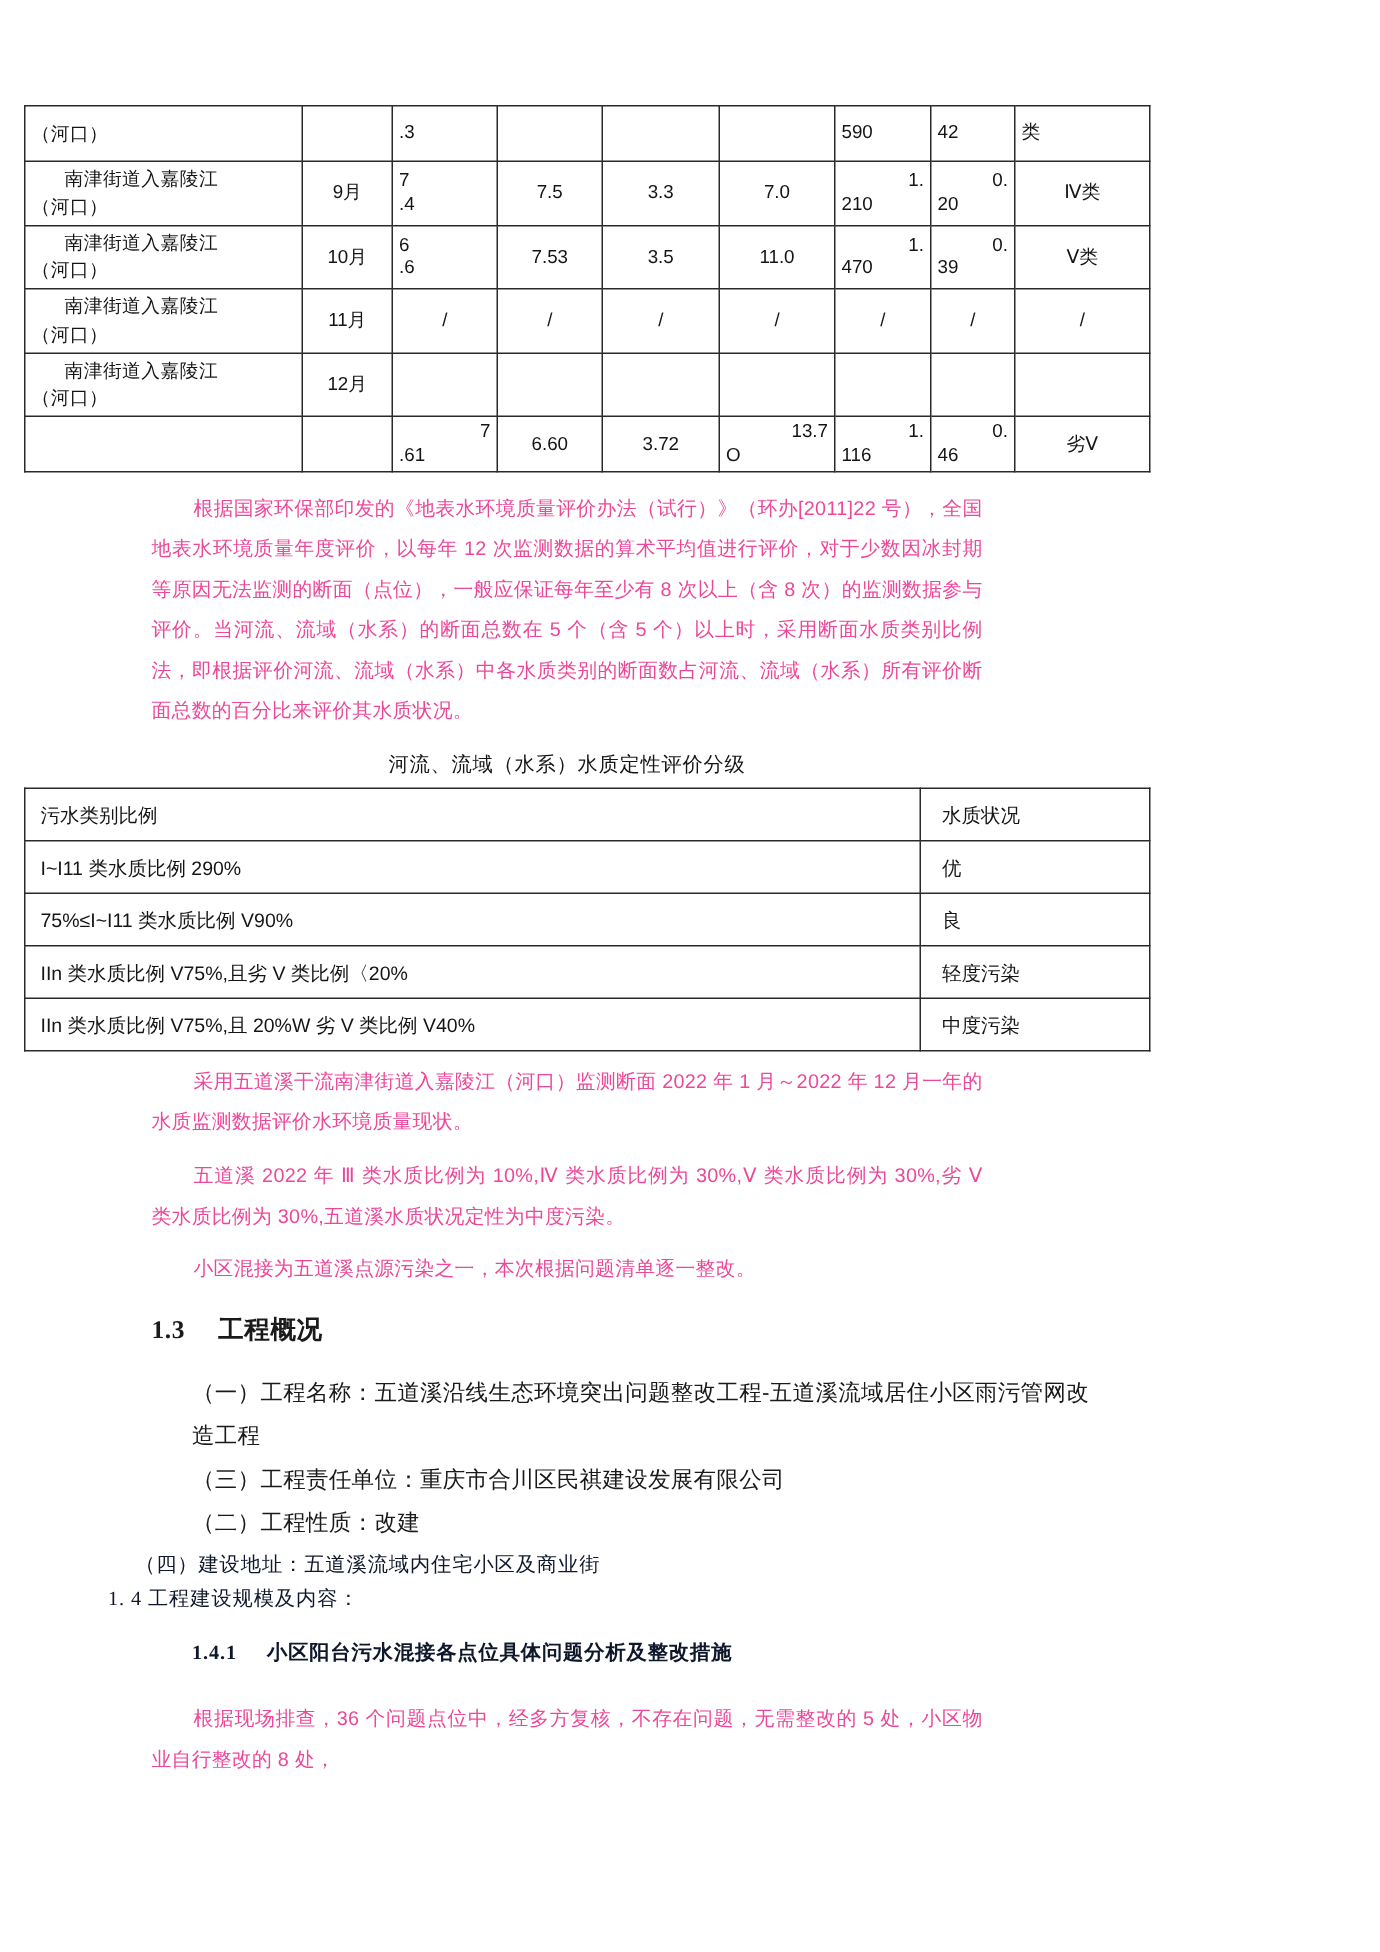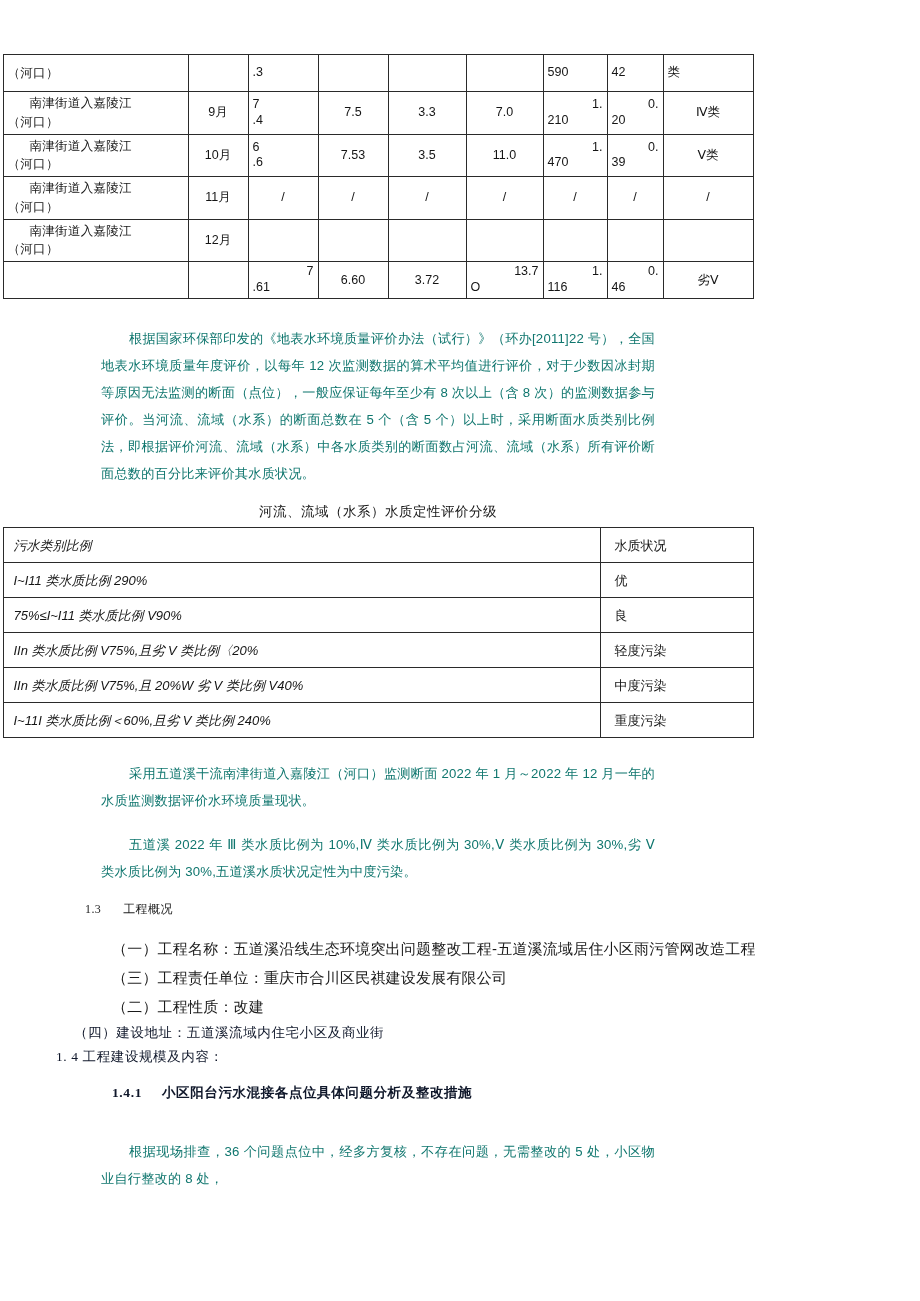--- a/index.html
+++ b/index.html
@@ -12,21 +12,21 @@
     height: 1301px;
     font-family: "Liberation Sans", "DejaVu Sans", sans-serif;
     color: #1a1a1a;
     position: relative;
     overflow: hidden;
   }
   .page {
     position: relative;
     width: 756px;
     height: 1301px;
-    padding: 0;
+    padding: 16px;
     box-sizing: border-box;
   }
 
   
   table.doc-table {
     border-collapse: collapse;
     table-layout: fixed;
     width: 750px;
     margin: 0 auto;
   }
@@ -77,48 +77,48 @@
   
   #grade-table {
     width: 750px;
     margin: 6px auto 0 auto;
   }
   #grade-table td {
     height: 28px;
     font-size: 13px;
     padding: 3px 10px;
   }
-  #grade-table td.g-left { text-align: left; font-style: italic; }
+  #grade-table td.g-left { text-align: left; }
   #grade-table td.g-right { text-align: left; padding-left: 14px; }
 
   .tbl-title {
     text-align: center;
     font-size: 13.5px;
     margin: 14px 0 4px 0;
     letter-spacing: .5px;
     color: #151515;
   }
 
   
   .para {
     font-size: 13.2px;
     line-height: 2.05;
     text-align: justify;
-    margin: 16px;
+    margin: 0;
     padding: 0 85px 0 85px;
-    color: #0f766e;
+    color: #ec4899;
     letter-spacing: .2px;
   }
   .para.indent { text-indent: 28px; }
   .para-block { margin-top: 8px; }
 
   .sec-head {
     font-family: "Liberation Serif", "DejaVu Serif", serif;
-    font-weight: normal;
-    font-size: 12px;
+    font-weight: bold;
+    font-size: 17px;
     padding-left: 85px;
     margin: 16px 0 2px 0;
     letter-spacing: .4px;
   }
   .sec-head .sh-num { margin-right: 22px; }
 
   .sub-item {
     font-size: 15px;
     line-height: 1.95;
     padding-left: 112px;
@@ -328,31 +328,28 @@
         <td class="g-right">良</td>
       </tr>
       <tr>
         <td class="g-left">IIn 类水质比例 V75%,且劣 V 类比例〈20%</td>
         <td class="g-right">轻度污染</td>
       </tr>
       <tr>
         <td class="g-left">IIn 类水质比例 V75%,且 20%W 劣 V 类比例 V40%</td>
         <td class="g-right">中度污染</td>
       </tr>
-      <tr>
-        <td class="g-left">I~11I 类水质比例＜60%,且劣 V 类比例 240%</td>
-        <td class="g-right">重度污染</td>
-      </tr>
     </tbody>
   </table>
 
   <div class="spacer-6"></div>
 
   <p class="para indent">采用五道溪干流南津街道入嘉陵江（河口）监测断面 2022 年 1 月～2022 年 12 月一年的水质监测数据评价水环境质量现状。</p>
   <p class="para indent para-block">五道溪 2022 年 Ⅲ 类水质比例为 10%,Ⅳ 类水质比例为 30%,Ⅴ 类水质比例为 30%,劣 Ⅴ 类水质比例为 30%,五道溪水质状况定性为中度污染。</p>
+  <p class="para indent para-block">小区混接为五道溪点源污染之一，本次根据问题清单逐一整改。</p>
 
   <div class="sec-head">
     <span class="sh-num">1.3</span><span class="sh-txt">工程概况</span>
   </div>
 
   <div class="spacer-14"></div>
 
   <div class="sub-item">（一）工程名称：五道溪沿线生态环境突出问题整改工程-五道溪流域居住小区雨污管网改造工程</div>
   <div class="sub-item">（三）工程责任单位：重庆市合川区民祺建设发展有限公司</div>
   <div class="sub-item">（二）工程性质：改建</div>

